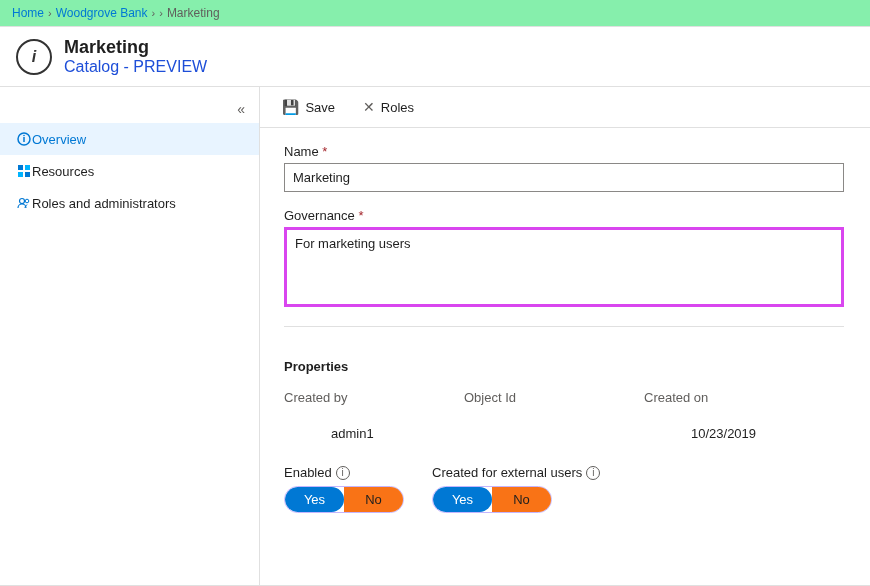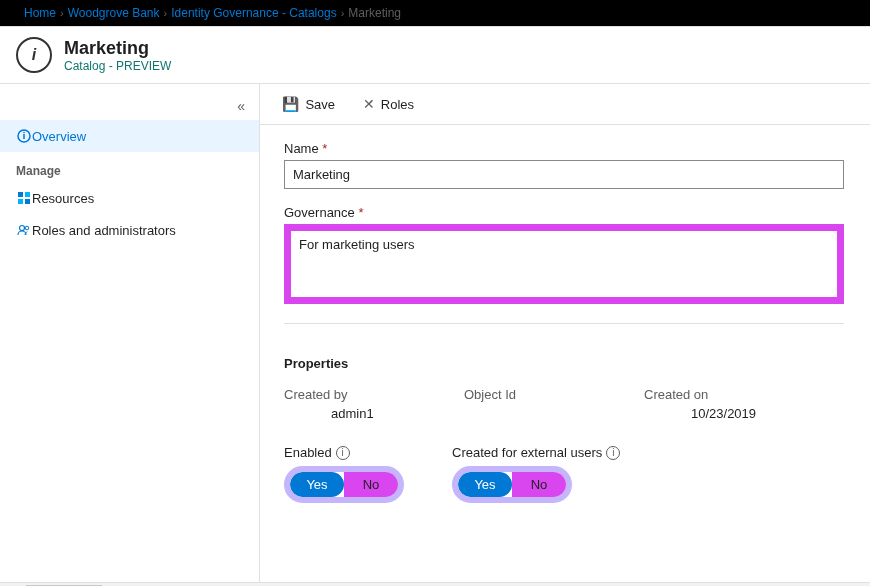--- a/index.html
+++ b/index.html
@@ -1,21 +1,21 @@
 <!DOCTYPE html>
 <html><head>
   <meta charset="utf-8">
   <style>
     * { box-sizing: border-box; margin: 0; padding: 0; }
     body { font-family: 'Segoe UI', sans-serif; font-size: 13px; color: #333; background: #fff; width: 870px; height: 586px; overflow: hidden; }
 
     
     .breadcrumb {
-      background: #000000;
-      padding: 6px 24px;
+      background: #86efac;
+      padding: 6px 12px;
       display: flex;
       align-items: center;
       gap: 4px;
       font-size: 12px;
       border-bottom: 1px solid #e0e0e0;
     }
     .breadcrumb a { color: #0078d4; text-decoration: none; }
     .breadcrumb span { color: #605e5c; }
     .chevron { color: #605e5c; font-size: 11px; }
 
@@ -29,21 +29,21 @@
     }
     .page-header-icon {
       width: 36px; height: 36px;
       border: 2px solid #333;
       border-radius: 50%;
       display: flex; align-items: center; justify-content: center;
       font-size: 16px; font-weight: bold;
       flex-shrink: 0;
     }
     .page-header-text h1 { font-size: 18px; font-weight: 600; color: #1f1f1f; }
-    .page-header-text p { font-size: 12px; color: #0f766e; }
+    .page-header-text p { font-size: 16px; color: #1d4ed8; }
 
     
     .layout {
       display: flex;
       height: calc(586px - 30px - 58px);
     }
 
     
     .sidebar {
       width: 260px;
@@ -126,68 +126,68 @@
       border: 1px solid #8a8886;
       font-size: 13px;
       font-family: inherit;
       color: #1f1f1f;
       outline: none;
     }
     .form-textarea {
       width: 100%;
       max-width: 560px;
       padding: 6px 8px;
-      border: 7px solid #d946ef;
+      border: 3px solid #d946ef;
       font-size: 13px;
       font-family: inherit;
       color: #1f1f1f;
       height: 80px;
       resize: none;
       outline: none;
     }
 
     .divider { border: none; border-top: 1px solid #e0e0e0; margin: 16px 0; max-width: 560px; }
 
     
     .properties-section { padding: 0 24px 16px; }
     .properties-title { font-size: 13px; font-weight: 700; color: #1f1f1f; margin-bottom: 16px; }
     .properties-grid {
       display: grid;
       grid-template-columns: 180px 180px 180px;
       gap: 0;
     }
-    .prop-label { font-size: 13px; color: #605e5c; margin-bottom: 4px; }
+    .prop-label { font-size: 13px; color: #605e5c; margin-bottom: 21px; }
     .prop-value { font-size: 13px; color: #1f1f1f; margin-bottom: 16px; margin-left: 47px; }
 
     
-    .toggles-row { display: flex; gap: 48px; margin-top: 8px; }
+    .toggles-row { display: flex; gap: 28px; margin-top: 8px; }
     .toggle-group { display: flex; flex-direction: column; gap: 6px; }
     .toggle-label-row { display: flex; align-items: center; gap: 4px; font-size: 13px; color: #1f1f1f; }
     .info-icon {
       width: 14px; height: 14px;
       border: 1px solid #605e5c;
       border-radius: 50%;
       display: inline-flex; align-items: center; justify-content: center;
       font-size: 10px; color: #605e5c; cursor: pointer;
     }
     .toggle-switch {
       display: flex;
-      border: 6px solid #c4b5fd;
+      border: 1px solid #c4b5fd;
       border-radius: 20px;
       overflow: hidden;
       width: 120px;
     }
     .toggle-option {
       flex: 1;
       padding: 5px 12px;
       text-align: center;
       font-size: 13px;
       cursor: pointer;
       border: none;
-      background: #d946ef;
+      background: #f97316;
       color: #1f1f1f;
     }
     .toggle-option.active {
       background: #0078d4;
       color: #fff;
       border-radius: 18px;
     }
 
     
     .main-content::-webkit-scrollbar { width: 6px; }
@@ -211,21 +211,20 @@
     }
   </style>
 </head>
 <body>
 
 <div class="breadcrumb">
   <a href="#">Home</a>
   <span class="chevron">›</span>
   <a href="#">Woodgrove Bank</a>
   <span class="chevron">›</span>
-  <a href="#">Identity Governance - Catalogs</a>
   <span class="chevron">›</span>
   <span>Marketing</span>
 </div>
 
 <div class="page-header">
   <div class="page-header-icon">
     <span style="font-style:italic;">i</span>
   </div>
   <div class="page-header-text">
     <h1>Marketing</h1>
@@ -244,21 +243,20 @@
       <span class="sidebar-icon">
         <svg width="14" height="14" viewBox="0 0 14 14" fill="none">
           <circle cx="7" cy="7" r="6" stroke="#0078d4" stroke-width="1.5"></circle>
           <line x1="7" y1="5" x2="7" y2="10" stroke="#0078d4" stroke-width="1.5"></line>
           <circle cx="7" cy="3.5" r="0.8" fill="#0078d4"></circle>
         </svg>
       </span>
       <span>Overview</span>
     </div>
 
-    <div class="sidebar-section-label">Manage</div>
 
     <div class="sidebar-item">
       <span class="sidebar-icon">
         <svg width="14" height="14" viewBox="0 0 14 14">
           <rect x="1" y="1" width="5" height="5" fill="#0078d4"></rect>
           <rect x="8" y="1" width="5" height="5" fill="#00b4ff"></rect>
           <rect x="1" y="8" width="5" height="5" fill="#00b4ff"></rect>
           <rect x="8" y="8" width="5" height="5" fill="#0078d4"></rect>
         </svg>
       </span>

